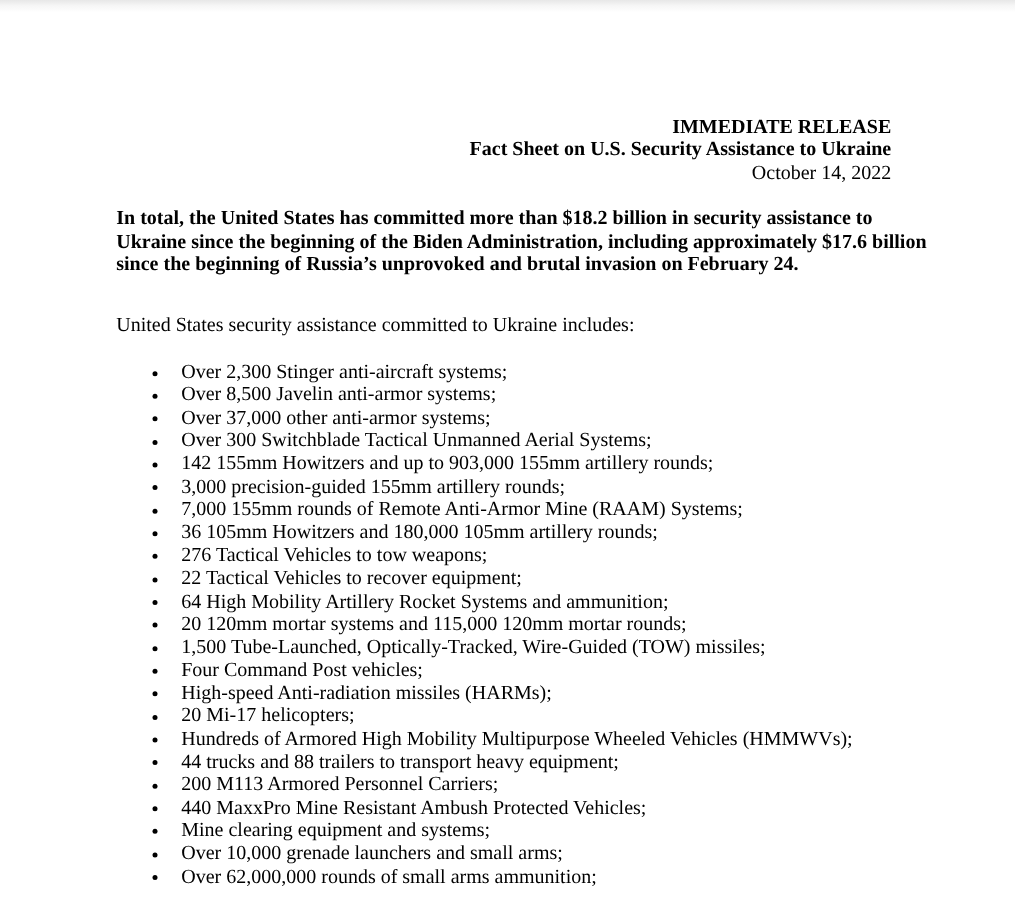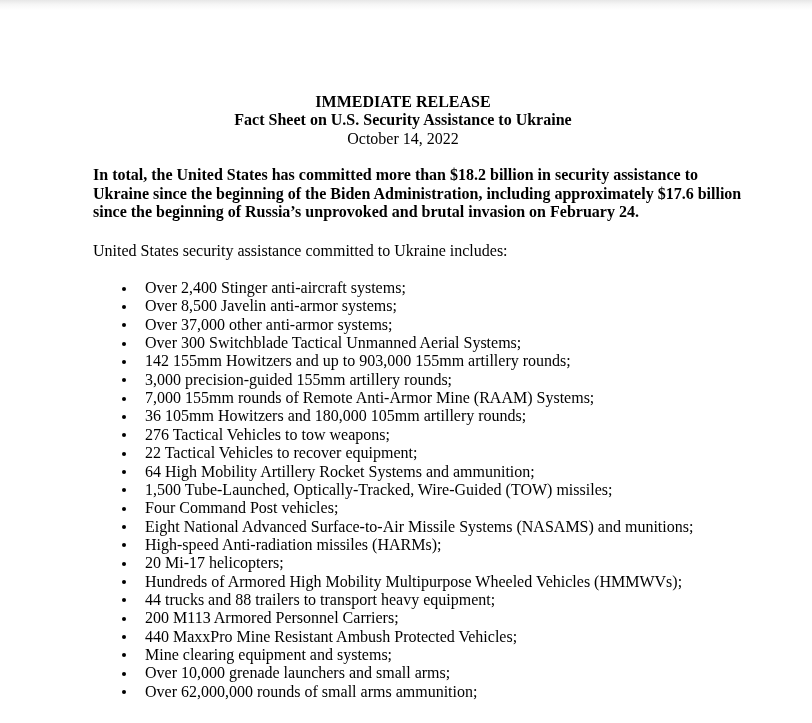--- a/index.html
+++ b/index.html
@@ -28,36 +28,36 @@
     top: 0; left: 0;
     width: 812px;
     box-sizing: border-box;
     padding: 93px 99px 0 93px;
     font-family: "Liberation Serif", "DejaVu Serif", serif;
     font-size: 16px;
     line-height: 18.34px;
     color: #000000;
   }
   .doc-header {
-    text-align: center;
+    text-align: right;
   }
   .doc-header .bold-line {
     font-weight: bold;
   }
   .intro-para {
     margin-top: 18.34px;
     font-weight: bold;
   }
   .intro-para .line,
   .doc-header div,
   .list-intro {
     white-space: nowrap;
   }
   .list-intro {
-    margin-top: 21px;
+    margin-top: 31px;
   }
   ul.item-list {
     margin: 18.34px 0 0 0;
     padding: 0 0 0 52px;
     list-style: none;
   }
   ul.item-list li {
     position: relative;
     white-space: nowrap;
   }
@@ -86,34 +86,34 @@
 
     <div class="intro-para">
       <div class="line">In total, the United States has committed more than $18.2 billion in security assistance to</div>
       <div class="line">Ukraine since the beginning of the Biden Administration, including approximately $17.6 billion</div>
       <div class="line">since the beginning of Russia’s unprovoked and brutal invasion on February 24.</div>
     </div>
 
     <div class="list-intro">United States security assistance committed to Ukraine includes:</div>
 
     <ul class="item-list">
-      <li>Over 2,400 Stinger anti-aircraft systems;</li>
+      <li>Over 2,300 Stinger anti-aircraft systems;</li>
       <li>Over 8,500 Javelin anti-armor systems;</li>
       <li>Over 37,000 other anti-armor systems;</li>
       <li>Over 300 Switchblade Tactical Unmanned Aerial Systems;</li>
       <li>142 155mm Howitzers and up to 903,000 155mm artillery rounds;</li>
       <li>3,000 precision-guided 155mm artillery rounds;</li>
       <li>7,000 155mm rounds of Remote Anti-Armor Mine (RAAM) Systems;</li>
       <li>36 105mm Howitzers and 180,000 105mm artillery rounds;</li>
       <li>276 Tactical Vehicles to tow weapons;</li>
       <li>22 Tactical Vehicles to recover equipment;</li>
       <li>64 High Mobility Artillery Rocket Systems and ammunition;</li>
+      <li>20 120mm mortar systems and 115,000 120mm mortar rounds;</li>
       <li>1,500 Tube-Launched, Optically-Tracked, Wire-Guided (TOW) missiles;</li>
       <li>Four Command Post vehicles;</li>
-      <li>Eight National Advanced Surface-to-Air Missile Systems (NASAMS) and munitions;</li>
       <li>High-speed Anti-radiation missiles (HARMs);</li>
       <li>20 Mi-17 helicopters;</li>
       <li>Hundreds of Armored High Mobility Multipurpose Wheeled Vehicles (HMMWVs);</li>
       <li>44 trucks and 88 trailers to transport heavy equipment;</li>
       <li>200 M113 Armored Personnel Carriers;</li>
       <li>440 MaxxPro Mine Resistant Ambush Protected Vehicles;</li>
       <li>Mine clearing equipment and systems;</li>
       <li>Over 10,000 grenade launchers and small arms;</li>
       <li>Over 62,000,000 rounds of small arms ammunition;</li>
     </ul>

